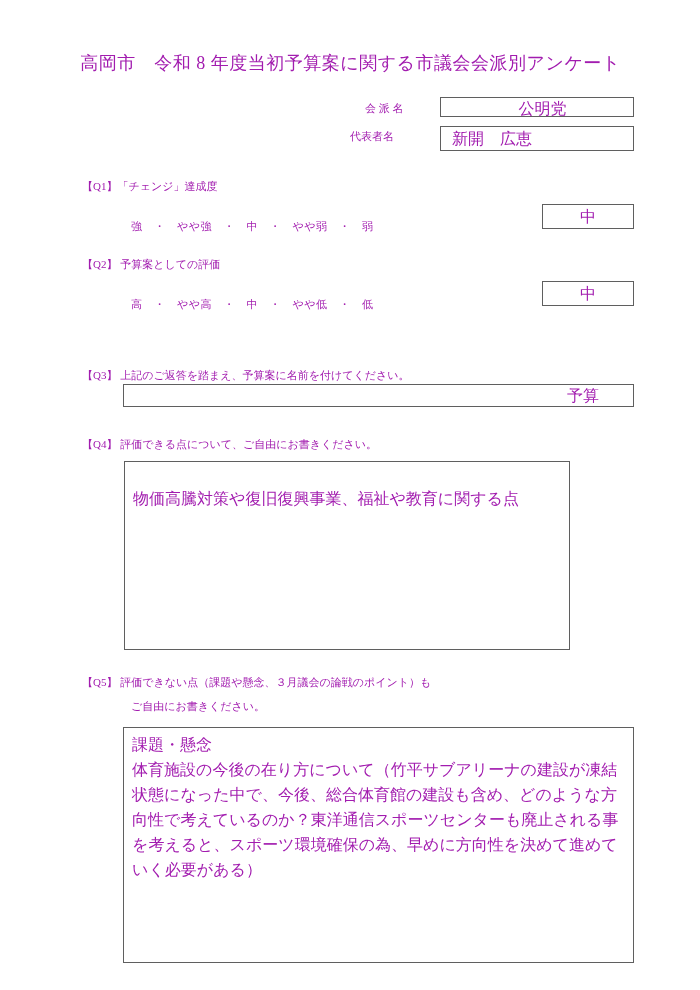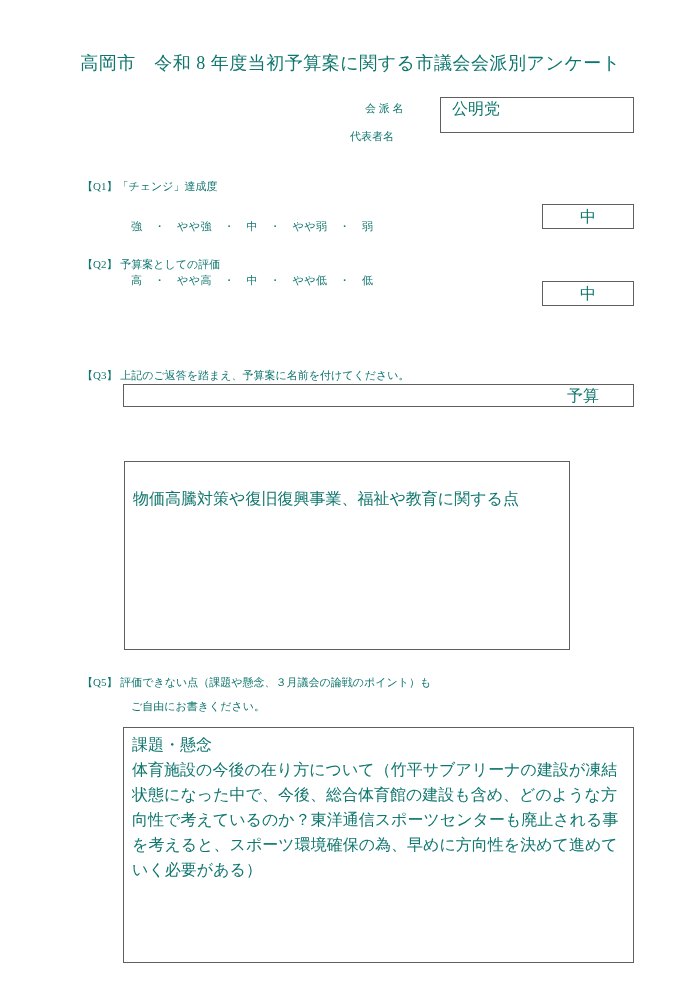--- a/index.html
+++ b/index.html
@@ -1,36 +1,36 @@
 <!DOCTYPE html>
 <html><head>
 <meta charset="utf-8">
 <style>
   html,body { margin:0; padding:0; background:#ffffff; }
   .page {
     position:relative;
     width:700px; height:990px;
     background:#ffffff;
-    color:#0f766e;
+    color:#a21caf;
     font-family:"Liberation Serif","DejaVu Serif",serif;
     overflow:hidden;
   }
   .abs { position:absolute; white-space:nowrap; }
   .title {
     position:absolute; left:28px; top:51px; width:645px;
     text-align:center; font-size:18px; letter-spacing:0.5px;
     white-space:nowrap;
   }
   .lbl { font-size:11px; }
   .fieldbox {
     position:absolute; box-sizing:border-box;
     border:1px solid #5f5f5f; background:#fff;
     font-size:16px;
   }
-  .namebox { left:440px; width:194px; height:36px; line-height:22px; padding-left:11px; }
+  .namebox { left:440px; width:194px; height:20px; line-height:22px; padding-left:11px;text-align:center; }
   .repbox  { left:440px; width:194px; height:25px; line-height:23px; padding-left:11px; }
   .ansbox  { left:542px; width:92px; height:25px; line-height:23px; text-align:center; }
   .q3box   { left:123px; top:384px; width:511px; height:23px; line-height:21px;
              text-align:right; padding-right:34px; }
   .q4box   { left:124px; top:461px; width:446px; height:189px; }
   .q4text  { padding:26px 10px 0 8px; line-height:21px; white-space:pre-wrap; }
   .q5box   { left:123px; top:727px; width:511px; height:236px;
              padding:4px 8px; line-height:25px; white-space:pre-wrap; }
   .scale { letter-spacing:0.5px; }
 </style>
@@ -40,38 +40,42 @@
 <div class="page">
 
   <div class="title">高岡市　令和 8 年度当初予算案に関する市議会会派別アンケート</div>
 
   <div class="abs lbl" style="left:365px; top:101px;">会 派 名</div>
   <div class="fieldbox namebox" style="top:97px;">
     <span>公明党</span>
   </div>
 
   <div class="abs lbl" style="left:350px; top:129px;">代表者名</div>
+  <div class="fieldbox repbox" style="top:126px;">
+    <span>新開　広恵</span>
+  </div>
 
   <div class="abs lbl" style="left:82px; top:179px;">【Q1】「チェンジ」達成度</div>
   <div class="abs lbl scale" style="left:131px; top:219px;">強　・　やや強　・　中　・　やや弱　・　弱</div>
   <div class="fieldbox ansbox" style="top:204px;">
     <span>中</span>
   </div>
 
   <div class="abs lbl" style="left:82px; top:257px;">【Q2】 予算案としての評価</div>
-  <div class="abs lbl scale" style="left:131px; top:273px;">高　・　やや高　・　中　・　やや低　・　低</div>
+  <div class="abs lbl scale" style="left:131px; top:297px;">高　・　やや高　・　中　・　やや低　・　低</div>
   <div class="fieldbox ansbox" style="top:281px;">
     <span>中</span>
   </div>
 
   <div class="abs lbl" style="left:82px; top:330px;margin-top:38px;">【Q3】 上記のご返答を踏まえ、予算案に名前を付けてください。</div>
   <div class="fieldbox q3box">
     <span>予算</span>
   </div>
 
+  <div class="abs lbl" style="left:82px; top:437px;">【Q4】 評価できる点について、ご自由にお書きください。</div>
   <div class="fieldbox q4box">
     <div class="q4text">物価高騰対策や復旧復興事業、福祉や教育に関する点</div>
   </div>
 
   <div class="abs lbl" style="left:82px; top:675px;">【Q5】 評価できない点（課題や懸念、３月議会の論戦のポイント）も</div>
   <div class="abs lbl" style="left:131px; top:699px;">ご自由にお書きください。</div>
   <div class="fieldbox q5box">課題・懸念
 体育施設の今後の在り方について（竹平サブアリーナの建設が凍結状態になった中で、今後、総合体育館の建設も含め、どのような方向性で考えているのか？東洋通信スポーツセンターも廃止される事を考えると、スポーツ環境確保の為、早めに方向性を決めて進めていく必要がある）</div>
 
 </div>

